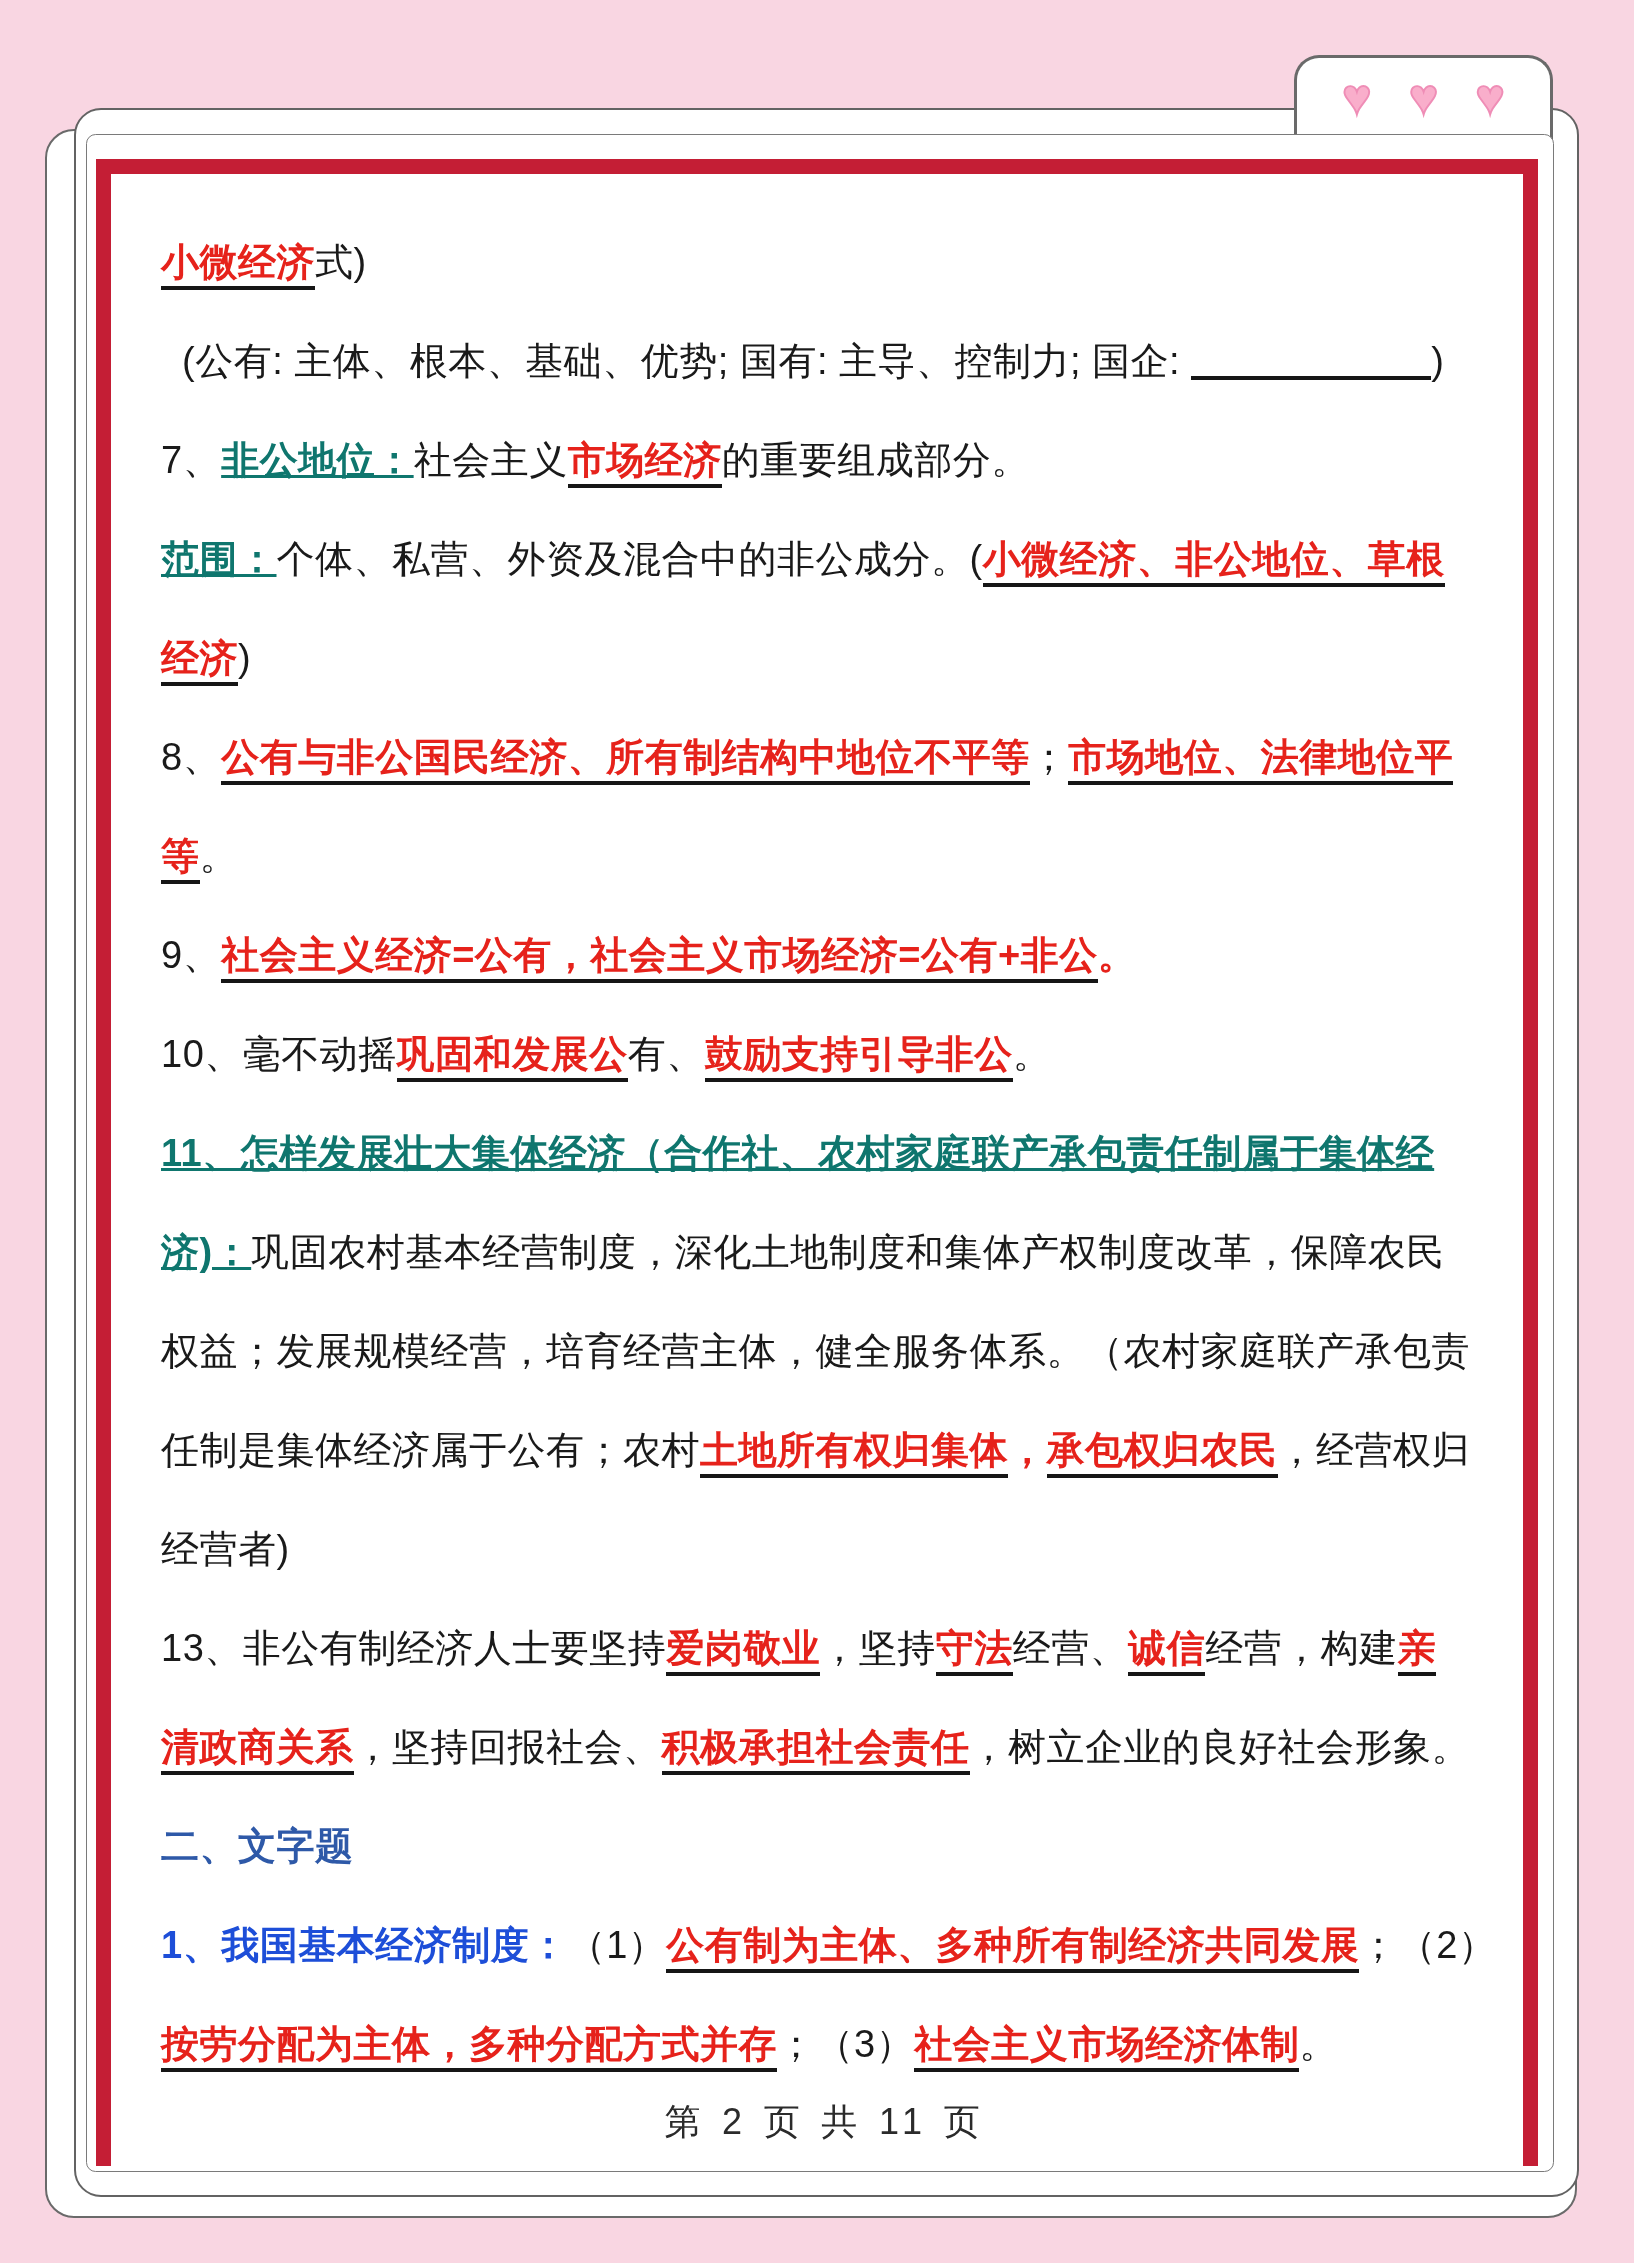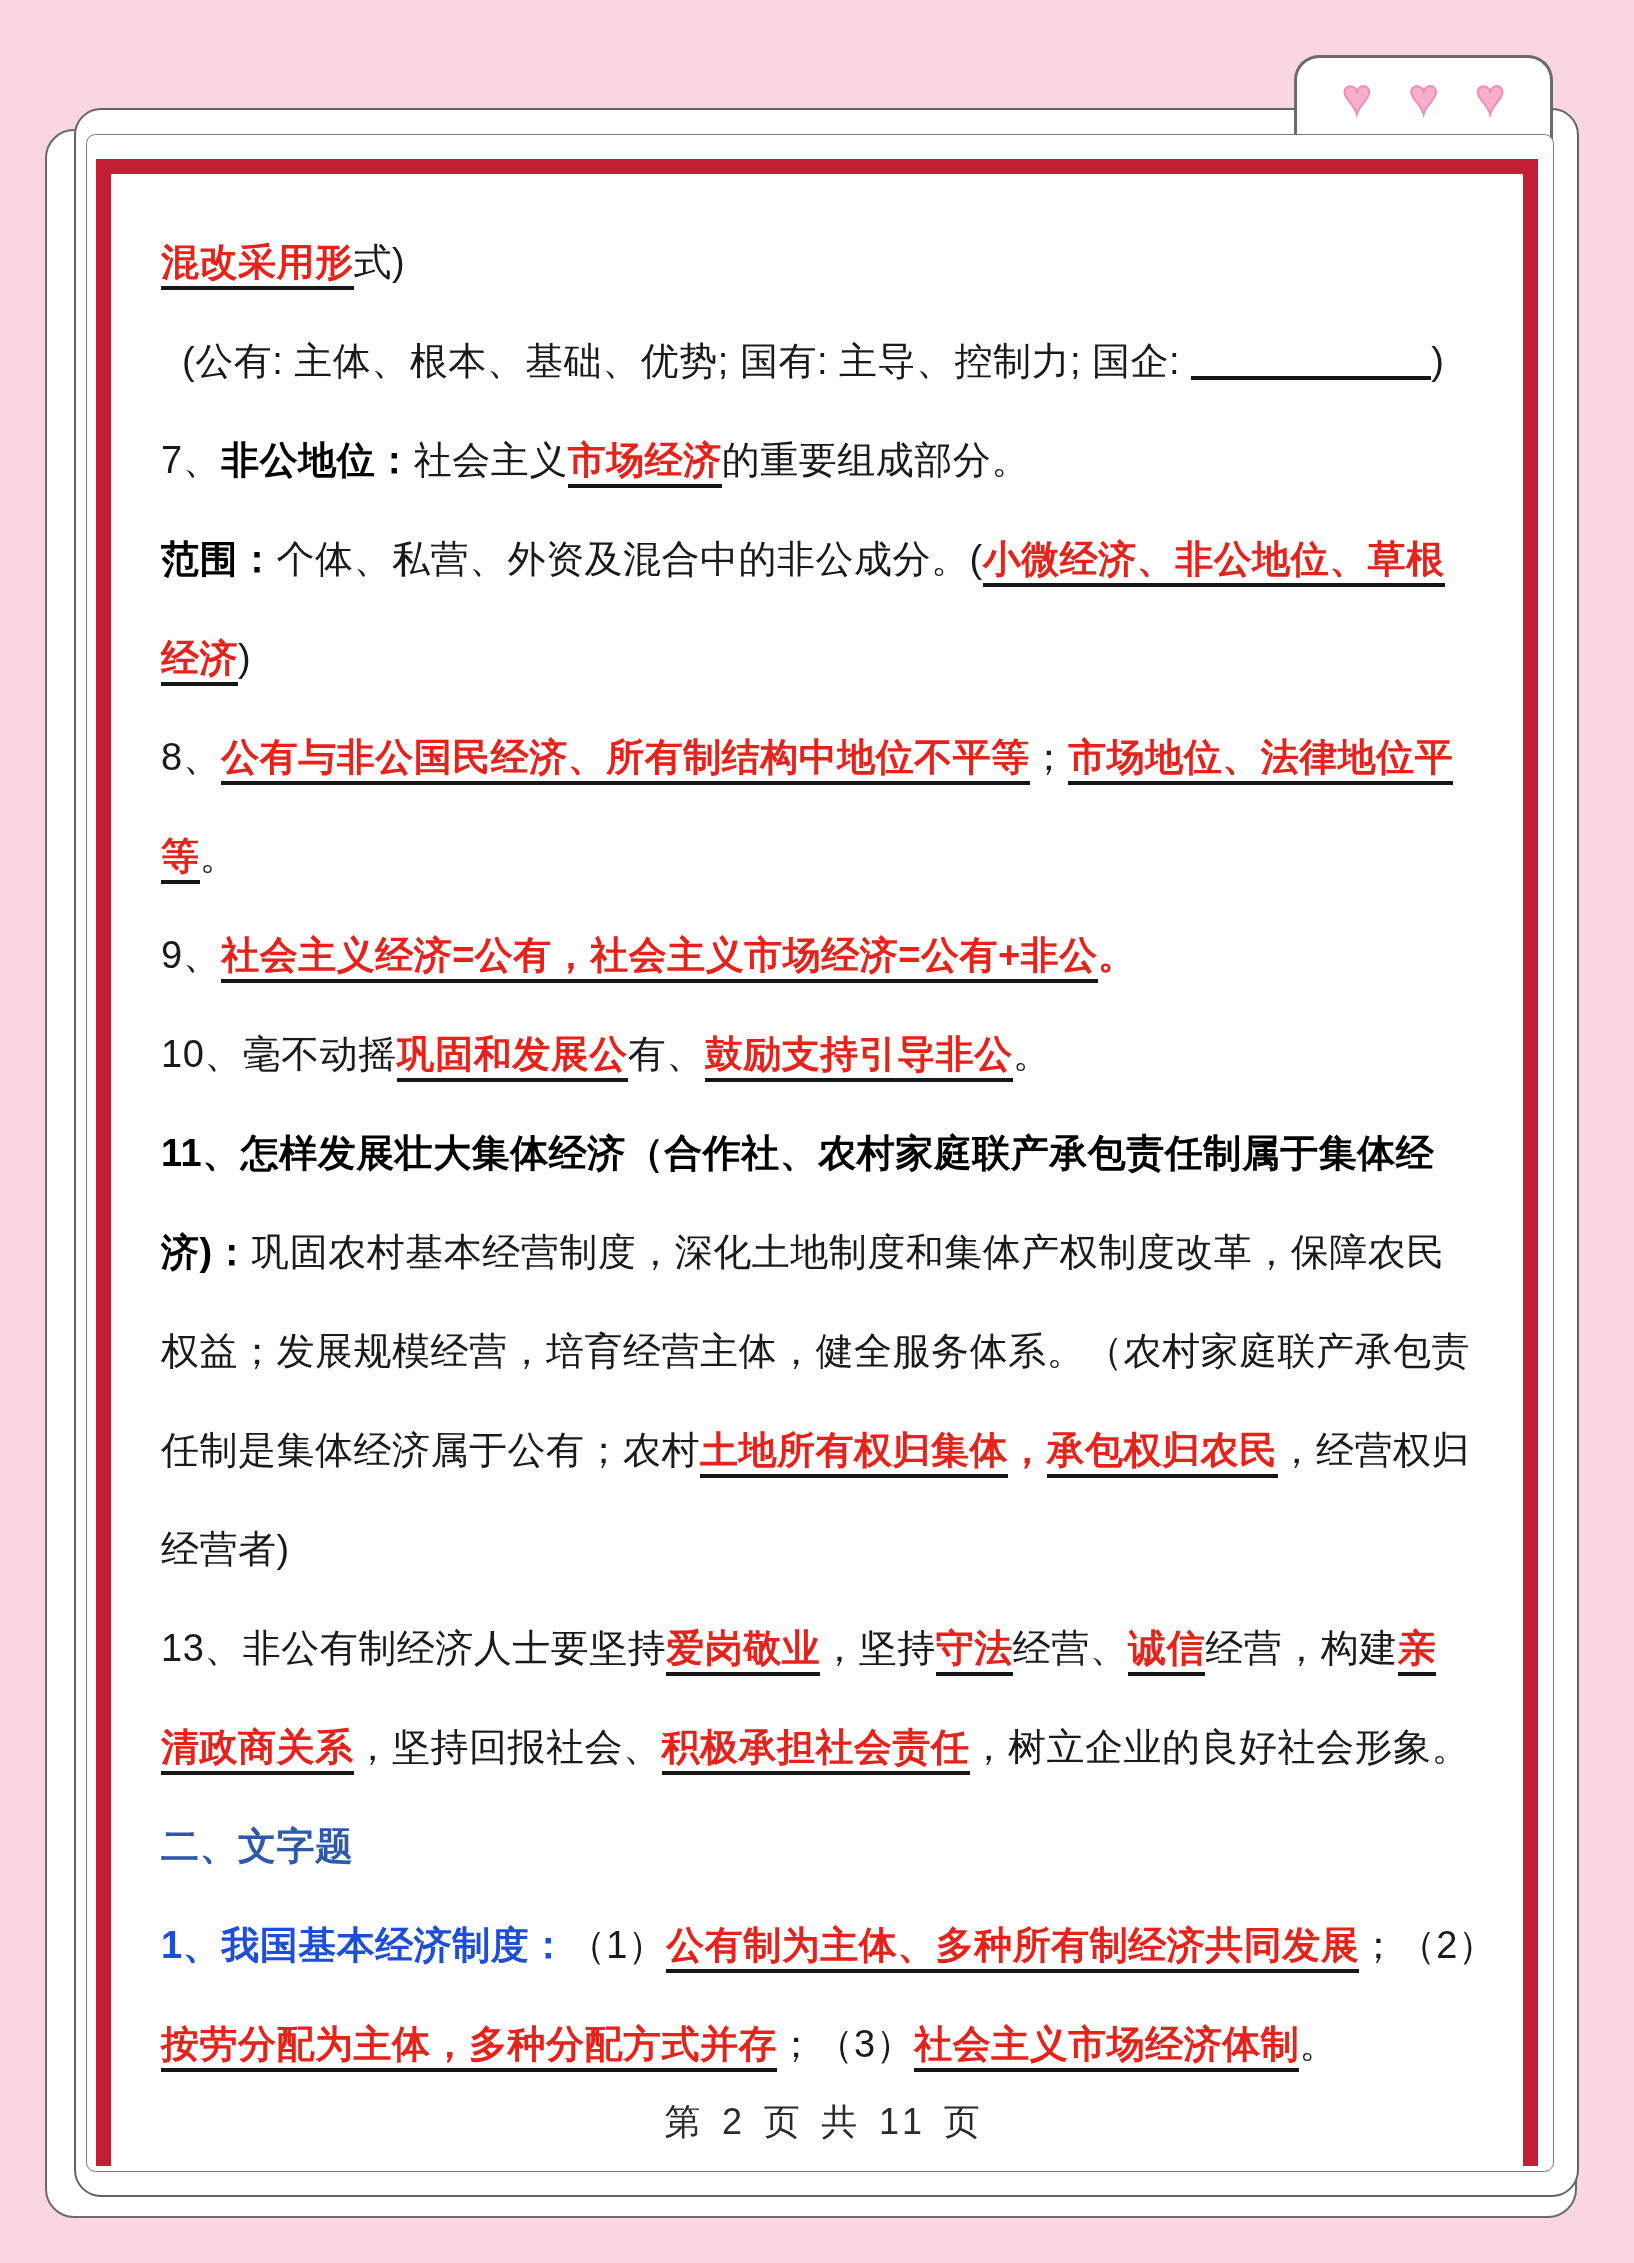--- a/index.html
+++ b/index.html
@@ -45,21 +45,21 @@
   
   .content{
     position:absolute;left:161px;top:175px;width:1328px;z-index:6;
     padding-top:38px;color:#1a1a1a;
   }
   .line{
     height:99px;line-height:99px;font-size:38px;white-space:nowrap;
     letter-spacing:0.5px;
   }
   .seg-k{color:#1a1a1a;font-weight:400;}
-  .seg-b{color:#000000;font-weight:700;}
+  .seg-b{color:#0f766e;font-weight:700;text-decoration:underline;}
   .seg-r{
     color:#e6221b;font-weight:700;
     border-bottom:4.8px solid #161616;padding-bottom:2.9px;
   }
   .seg-rp{color:#e6221b;font-weight:700;}
   .seg-u1{color:#2e59a8;font-weight:700;}
   .seg-u2{color:#1d4ed8;font-weight:700;}
   .seg-blank{
     display:inline-block;width:240px;height:9.6px;
     border-bottom:4.8px solid #161616;vertical-align:-5.8px;
@@ -82,21 +82,21 @@
     <span class="heart">♥</span>
     <span class="heart">♥</span>
   </div>
 
 <div class="inner-panel"></div>
 
 <div class="red-frame"></div>
 
 <div class="content">
   <div id="content-lines">
-      <div class="line"><span class="seg-r">混改采用形</span><span class="seg-k">式)</span></div>
+      <div class="line"><span class="seg-r">小微经济</span><span class="seg-k">式)</span></div>
       <div class="line indent"><span class="seg-k">(公有: 主体、根本、基础、优势; 国有: 主导、控制力; 国企: </span><span class="seg-blank"></span><span class="seg-k">)</span></div>
       <div class="line"><span class="seg-k">7、</span><span class="seg-b">非公地位：</span><span class="seg-k">社会主义</span><span class="seg-r">市场经济</span><span class="seg-k">的重要组成部分。</span></div>
       <div class="line"><span class="seg-b">范围：</span><span class="seg-k">个体、私营、外资及混合中的非公成分。(</span><span class="seg-r">小微经济、非公地位、草根</span></div>
       <div class="line"><span class="seg-r">经济</span><span class="seg-k">)</span></div>
       <div class="line"><span class="seg-k">8、</span><span class="seg-r">公有与非公国民经济、所有制结构中地位不平等</span><span class="seg-k">；</span><span class="seg-r">市场地位、法律地位平</span></div>
       <div class="line"><span class="seg-r">等</span><span class="seg-k">。</span></div>
       <div class="line"><span class="seg-k">9、</span><span class="seg-r">社会主义经济=公有，社会主义市场经济=公有+非公</span><span class="seg-rp">。</span></div>
       <div class="line"><span class="seg-k">10、毫不动摇</span><span class="seg-r">巩固和发展公</span><span class="seg-k">有、</span><span class="seg-r">鼓励支持引导非公</span><span class="seg-k">。</span></div>
       <div class="line"><span class="seg-b">11、怎样发展壮大集体经济（合作社、农村家庭联产承包责任制属于集体经</span></div>
       <div class="line"><span class="seg-b">济)：</span><span class="seg-k">巩固农村基本经营制度，深化土地制度和集体产权制度改革，保障农民</span></div>

